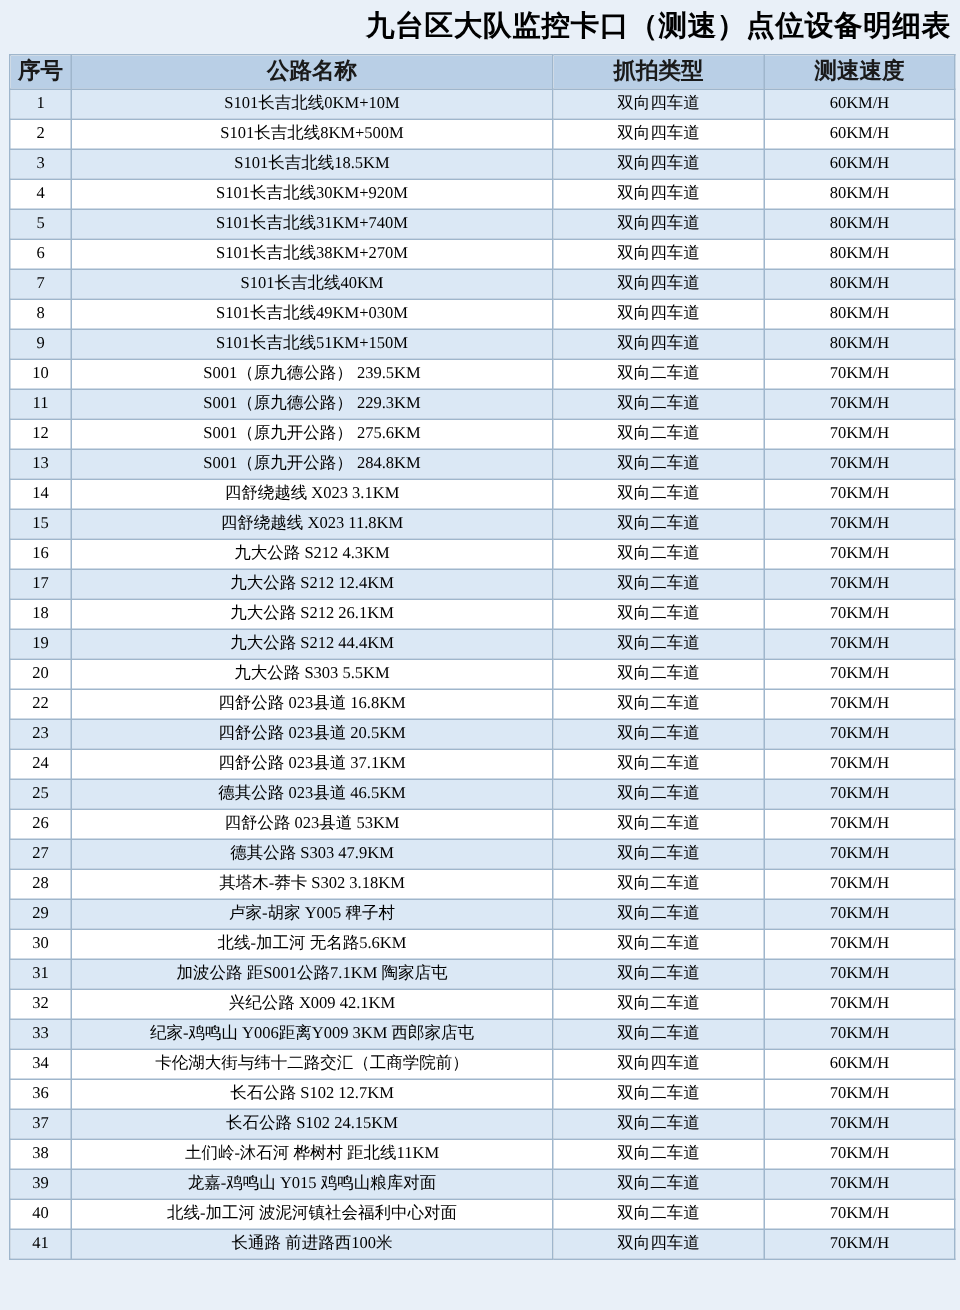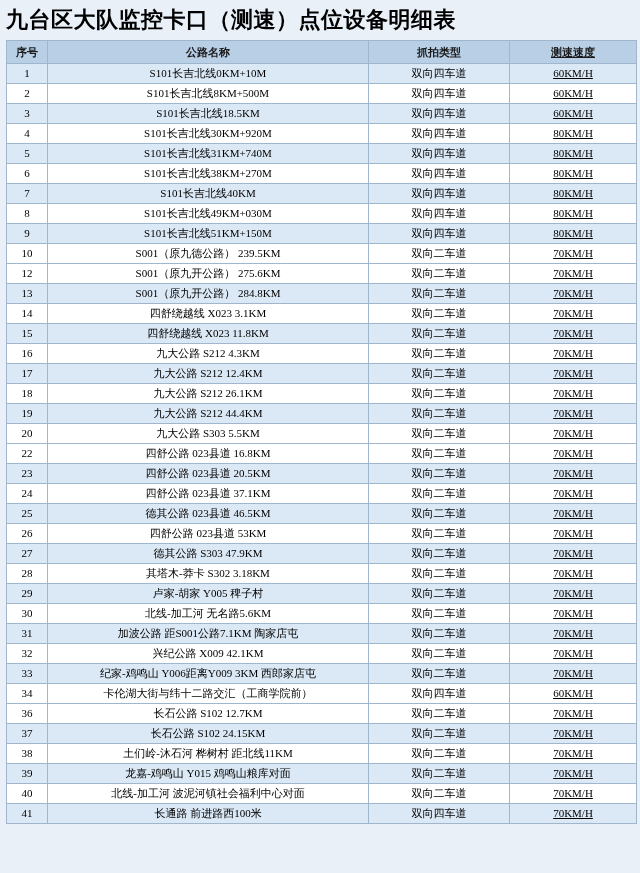--- a/index.html
+++ b/index.html
@@ -15,24 +15,24 @@
   }
   .page {
     width: 640px;
     height: 873px;
     position: relative;
     background: #e9f0f8;
     box-sizing: border-box;
     padding: 0 6px;
   }
   .title {
-    text-align: left;
+    text-align: right;
     font-family: "Liberation Serif", serif;
     font-weight: bold;
-    font-size: 22px;
+    font-size: 19px;
     letter-spacing: 0.5px;
     color: #000;
     padding: 6px 0 5px 0;
     line-height: 1.3;
   }
   table.main {
     border-collapse: collapse;
     width: 628px;
     table-layout: fixed;
     background: #fff;
@@ -45,35 +45,35 @@
     line-height: 19px;
     padding: 0;
     font-family: "Liberation Serif", serif;
     color: #000;
     overflow: hidden;
     white-space: nowrap;
   }
   table.main thead th {
     background: #b9cfe6;
     font-weight: bold;
-    font-size: 11px;
+    font-size: 15px;
     height: 22px;
     line-height: 22px;
     color: #1a1a1a;
   }
   tr.odd td {
     background: #dbe8f5;
   }
   tr.even td {
     background: #ffffff;
   }
   .col-idx { width: 40px; }
   .col-name { width: 320px; }
   .col-type { width: 140px; }
-  .col-speed { width: 126px; text-decoration: underline; }
+  .col-speed { width: 126px; }
 </style>
 </head>
 <body>
 
 <div class="page">
 
   <div class="title">九台区大队监控卡口（测速）点位设备明细表</div>
 
   <table class="main">
     <thead>
@@ -138,20 +138,26 @@
           <td class="col-name">S101长吉北线51KM+150M</td>
           <td class="col-type">双向四车道</td>
           <td class="col-speed">80KM/H</td>
         </tr>
         <tr class="even">
           <td class="col-idx">10</td>
           <td class="col-name">S001（原九德公路）  239.5KM</td>
           <td class="col-type">双向二车道</td>
           <td class="col-speed">70KM/H</td>
         </tr>
+        <tr class="odd">
+          <td class="col-idx">11</td>
+          <td class="col-name">S001（原九德公路）  229.3KM</td>
+          <td class="col-type">双向二车道</td>
+          <td class="col-speed">70KM/H</td>
+        </tr>
         <tr class="even">
           <td class="col-idx">12</td>
           <td class="col-name">S001（原九开公路）  275.6KM</td>
           <td class="col-type">双向二车道</td>
           <td class="col-speed">70KM/H</td>
         </tr>
         <tr class="odd">
           <td class="col-idx">13</td>
           <td class="col-name">S001（原九开公路）  284.8KM</td>
           <td class="col-type">双向二车道</td>

